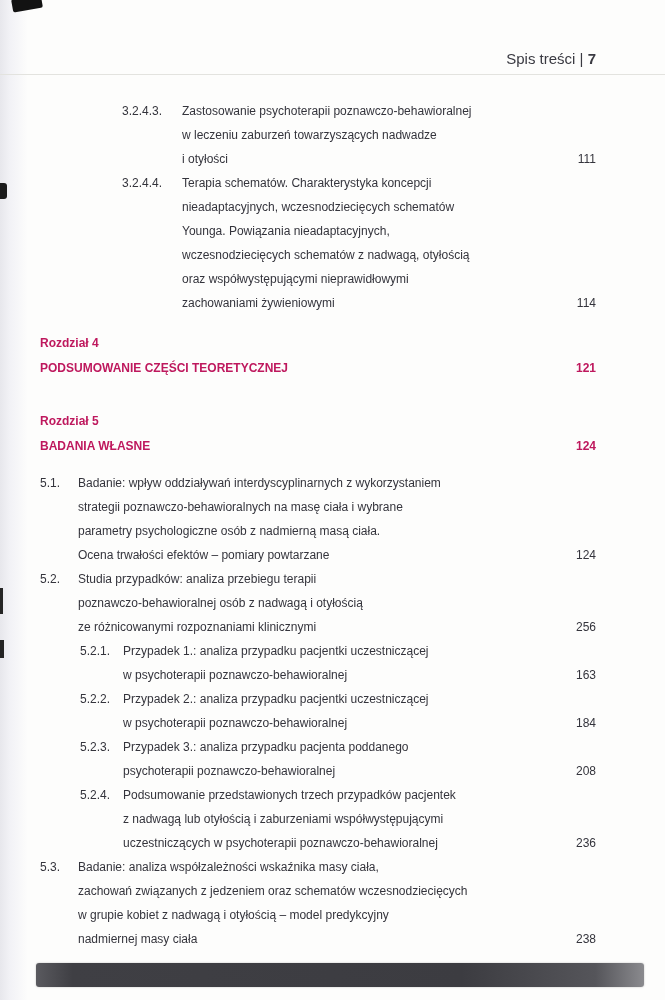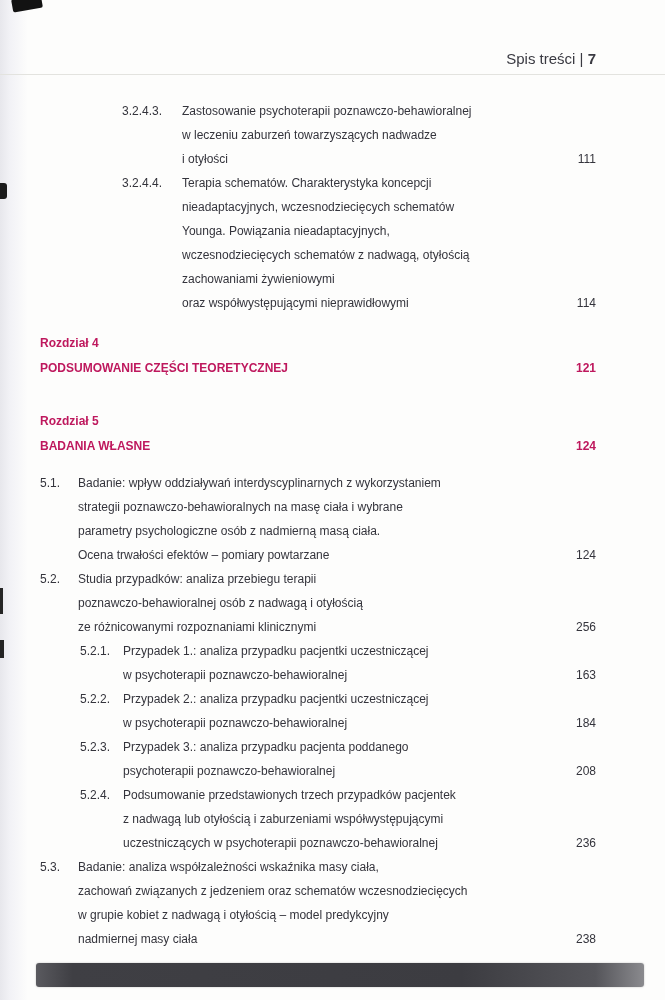--- a/index.html
+++ b/index.html
@@ -124,22 +124,22 @@
         </div>
         <div class="page-num">111</div>
       </div>
 
       <div class="entry lvl3">
         <div class="entry-body">
           <div class="line"><span class="num">3.2.4.4.</span><span>Terapia schematów. Charakterystyka koncepcji</span></div>
           <div class="line cont">nieadaptacyjnych, wczesnodziecięcych schematów</div>
           <div class="line cont">Younga. Powiązania nieadaptacyjnych,</div>
           <div class="line cont">wczesnodziecięcych schematów z nadwagą, otyłością</div>
+          <div class="line cont">oraz współwystępującymi nieprawidłowymi</div>
           <div class="line cont">zachowaniami żywieniowymi</div>
-          <div class="line cont">oraz współwystępującymi nieprawidłowymi</div>
         </div>
         <div class="page-num">114</div>
       </div>
 
       <div class="chapter mt16">
         <div class="ch-label">Rozdział 4</div>
         <div class="ch-row">
           <div class="ch-title">PODSUMOWANIE CZĘŚCI TEORETYCZNEJ</div>
           <div class="page-num">121</div>
         </div>

